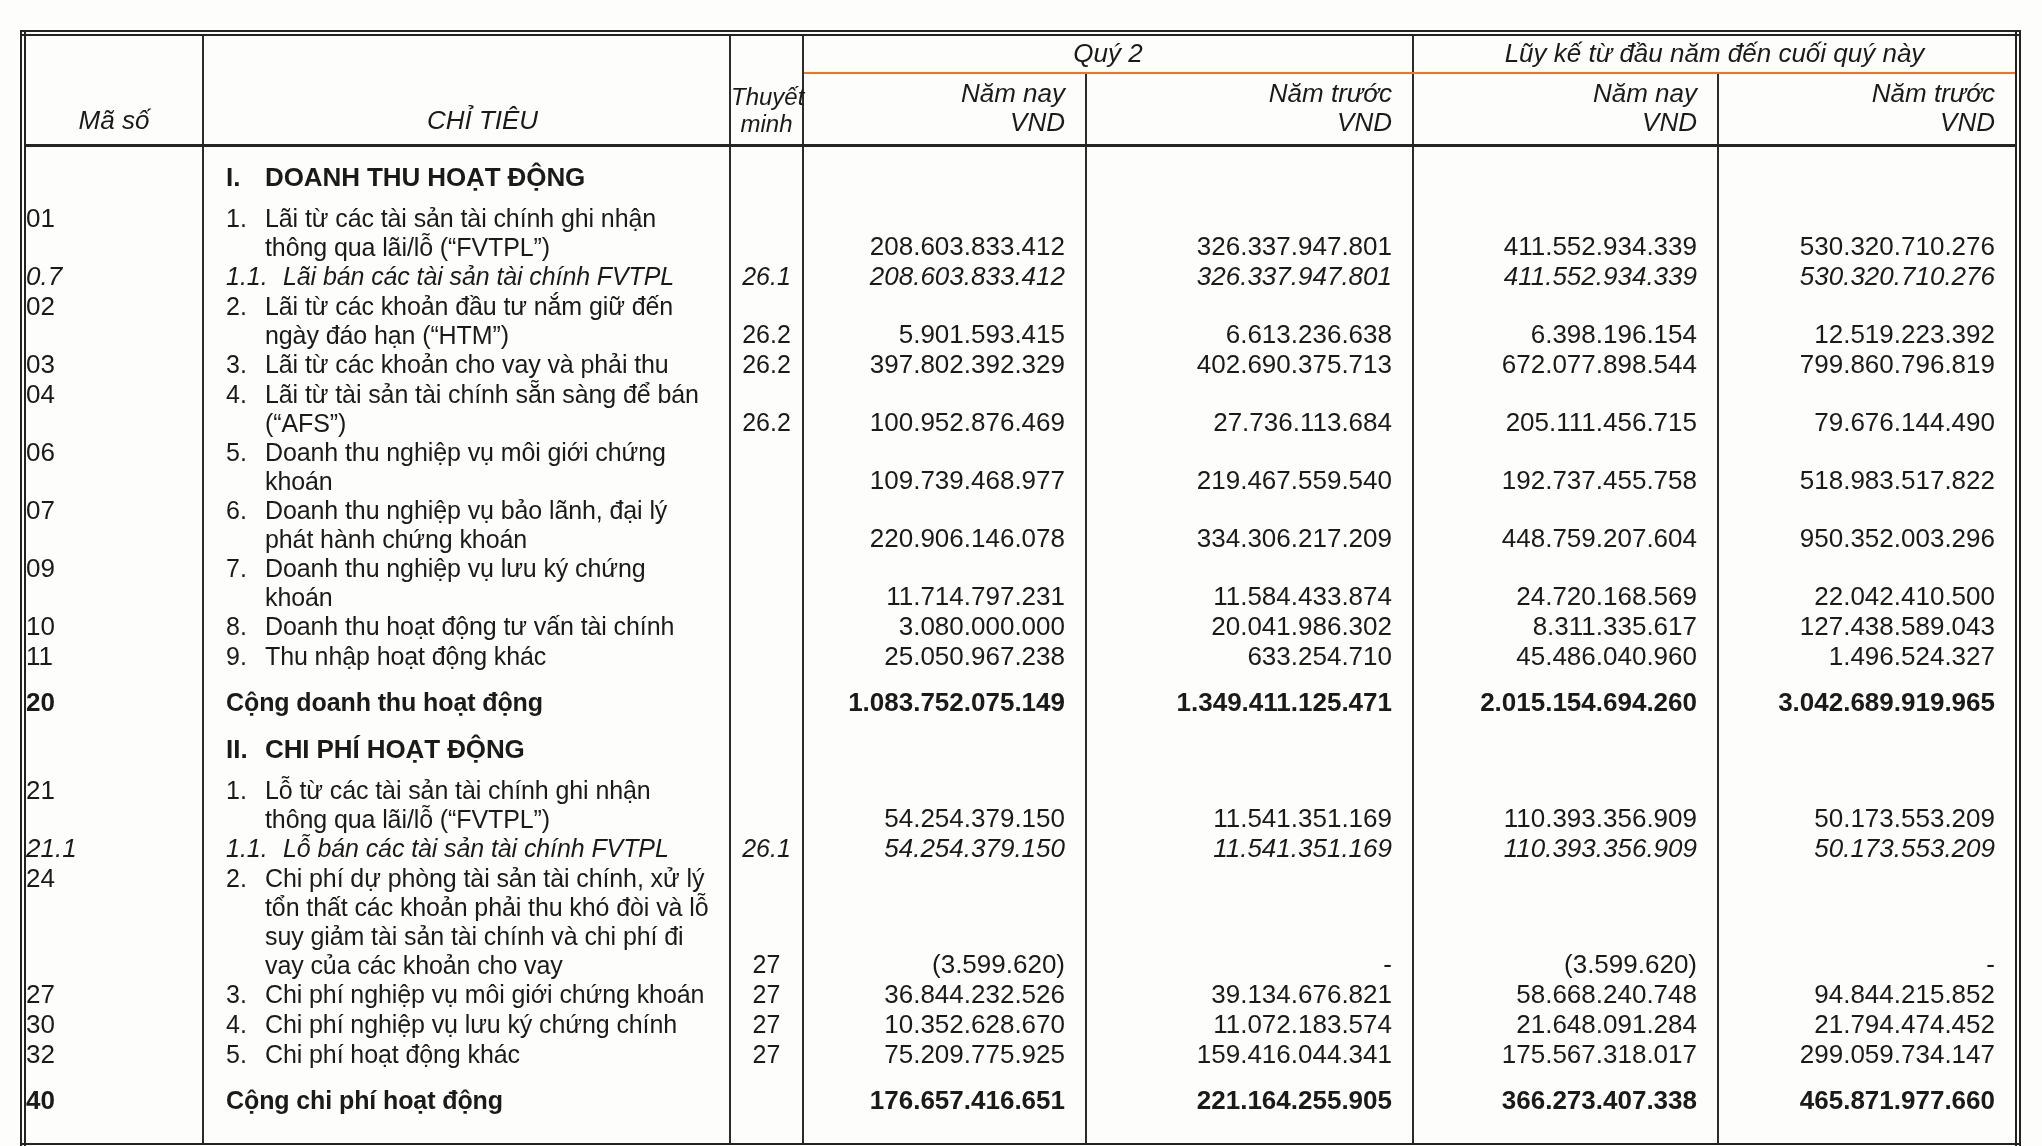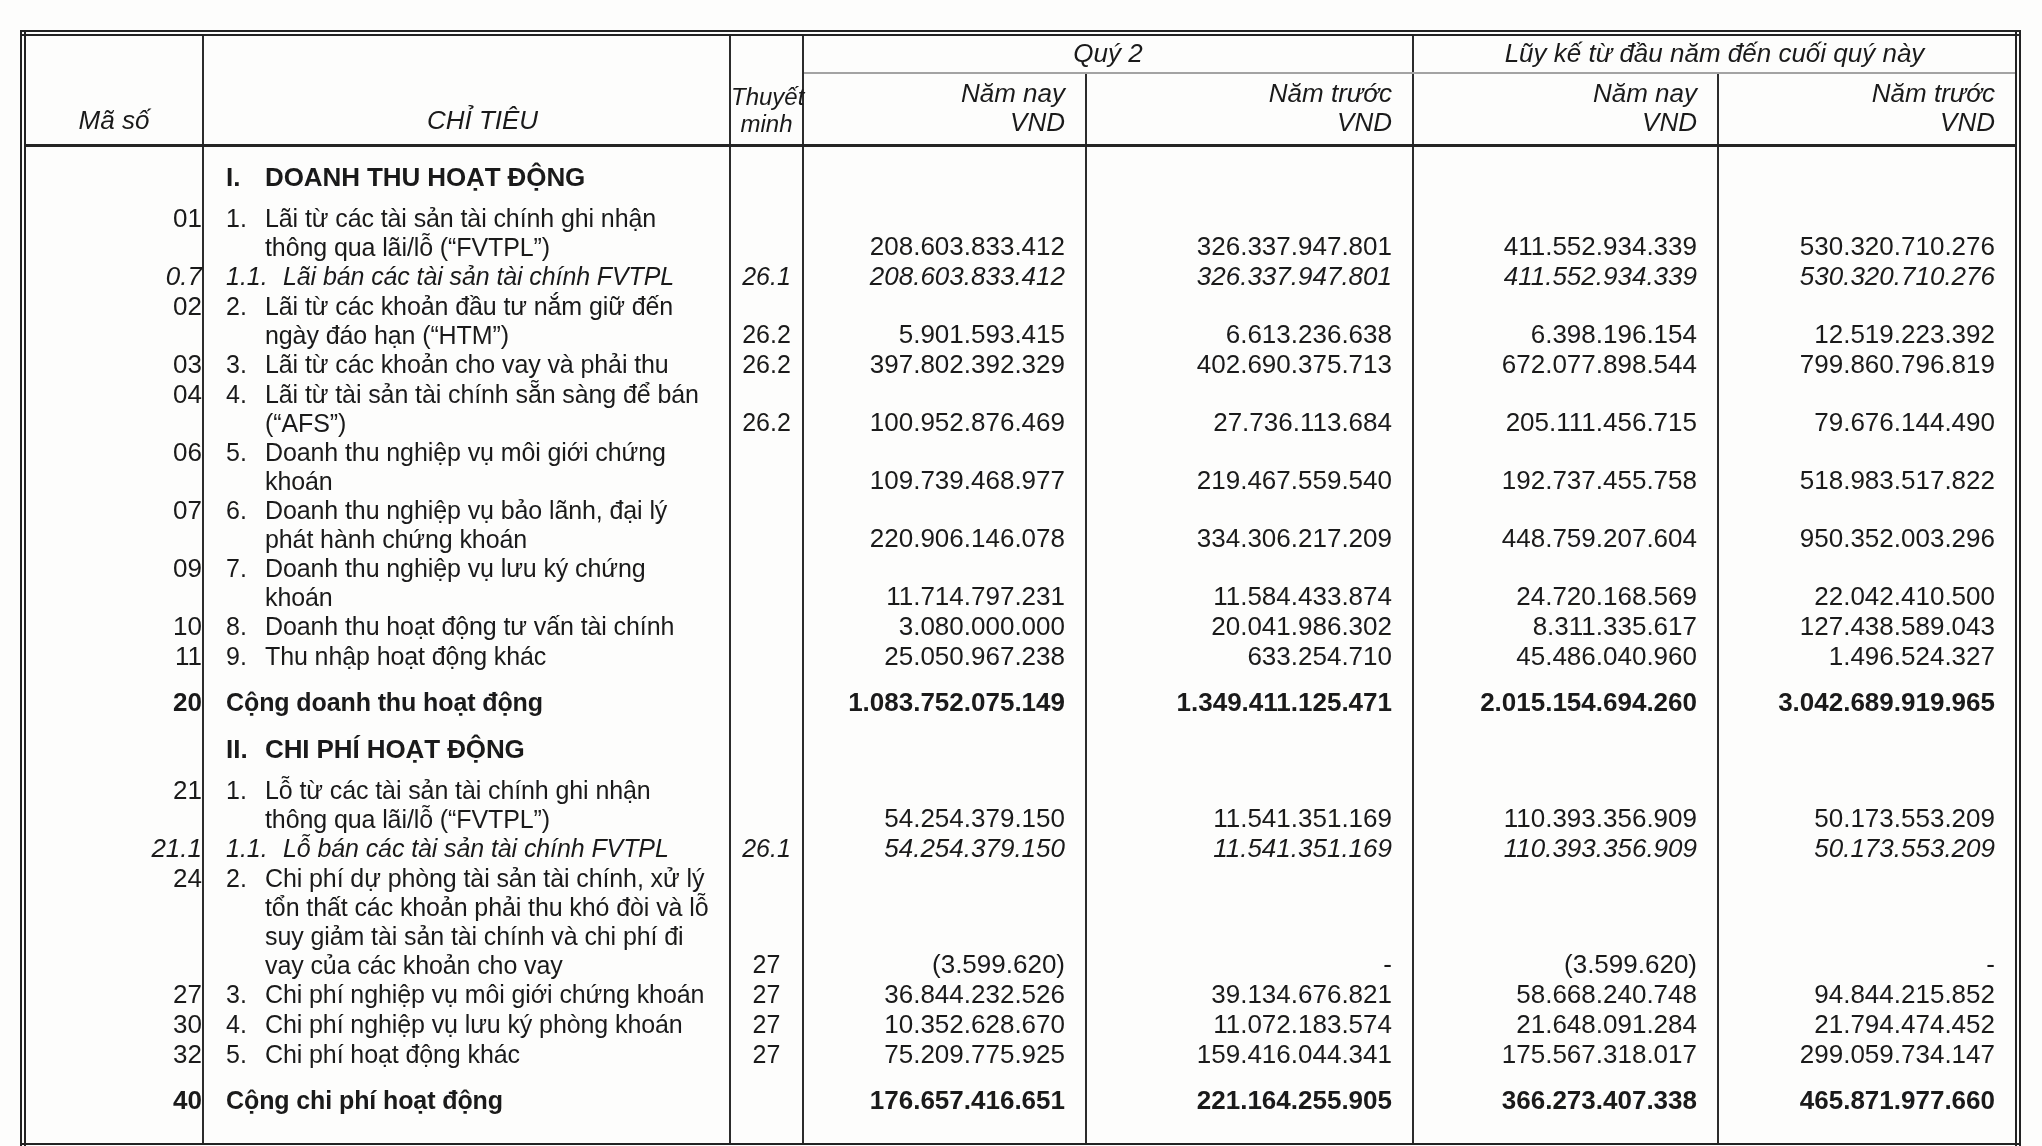--- a/index.html
+++ b/index.html
@@ -26,39 +26,39 @@
     line-height:29px;
     vertical-align:bottom;
     padding:0;
   }
   th.rspan{border-bottom:3px solid #242424;}
   .th-ma{text-align:center;padding-bottom:9px;}
   .th-ct{text-align:center;padding-left:32px;padding-bottom:9px;}
   .th-tm{text-align:center;white-space:pre-line;font-size:24px;line-height:27px;padding-bottom:7px;border-radius:9px;}
   th.band{
     text-align:center;
-    border-bottom:2px solid #a3a3a3;
+    border-bottom:2px solid #f97316;
     padding:3px 0 4px 0;
     font-size:26px;
   }
   tr.subhead th{
     text-align:right;
     padding:5px 20px 7px 0;
     border-bottom:3px solid #242424;
   }
   tr.subhead th span{display:block;}
   
   .vr{border-right:2px solid #2c2c2c;}
   
   tbody td{
     font-size:26px;
     line-height:29px;
     padding:0;
   }
-  .c-ma{vertical-align:top;text-align:right;}
+  .c-ma{vertical-align:top;text-align:left;}
   .c-label{vertical-align:top;}
   .c-tm{vertical-align:bottom;text-align:center;font-size:25px;padding-bottom:1px;}
   .c-v{vertical-align:bottom;text-align:right;padding-right:20px;padding-bottom:1px;}
   .lbl{display:flex;padding-left:22px;}
   .no{flex:none;width:39px;font-size:25px;}
   .txt{font-size:25px;letter-spacing:-0.1px;white-space:pre-line;}
   tr.sub{font-style:italic;}
   tr.sub .no{width:57px;}
   tr.section td{padding-top:16px;padding-bottom:12px;}
   tr.section .no,tr.section .txt{font-weight:bold;font-size:26px;}
@@ -353,21 +353,21 @@
     <td class="c-v vr">36.844.232.526</td>
     <td class="c-v vr">39.134.676.821</td>
     <td class="c-v vr">58.668.240.748</td>
     <td class="c-v">94.844.215.852</td>
   </tr>
         <tr class="item">
     <td class="c-ma vr">30</td>
     <td class="c-label vr">
       <div class="lbl">
         <span class="no">4.</span>
-              <span class="txt">Chi phí nghiệp vụ lưu ký phòng khoán</span>
+              <span class="txt">Chi phí nghiệp vụ lưu ký chứng chính</span>
       </div>
     </td>
     <td class="c-tm vr">27</td>
     <td class="c-v vr">10.352.628.670</td>
     <td class="c-v vr">11.072.183.574</td>
     <td class="c-v vr">21.648.091.284</td>
     <td class="c-v">21.794.474.452</td>
   </tr>
         <tr class="item">
     <td class="c-ma vr">32</td>

